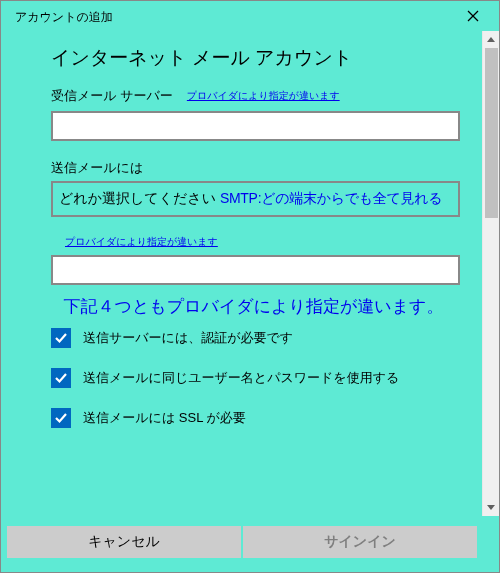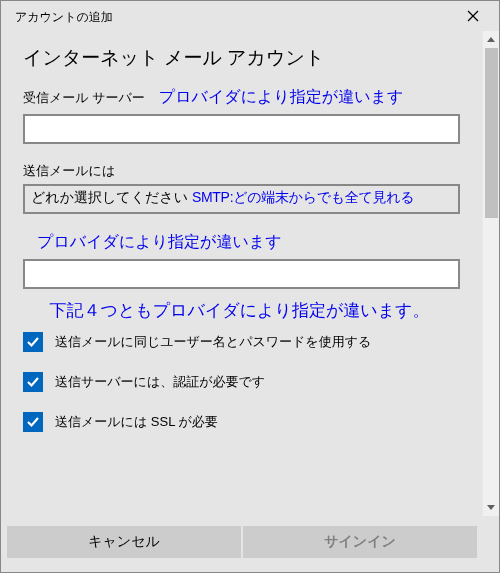--- a/index.html
+++ b/index.html
@@ -9,21 +9,21 @@
       background: #fff;
       width: 500px;
       height: 573px;
       overflow: hidden;
       position: relative;
     }
     .window {
       width: 500px;
       height: 573px;
       border: 1px solid #888;
-      background: #e5e5e5;
+      background: #5eead4;
       display: flex;
       flex-direction: column;
     }
     .title-bar {
       display: flex;
       align-items: center;
       padding: 6px 8px 4px 14px;
       font-size: 12px;
       color: #000;
     }
@@ -40,20 +40,21 @@
       border: none;
     }
     .content-wrap {
       flex: 1;
       display: flex;
       overflow: hidden;
     }
     .content {
       flex: 1;
       padding: 14px 22px 0 22px;
+      margin-left: 28px;
     }
     .scrollbar {
       width: 17px;
       background: #f0f0f0;
       border-left: 1px solid #e8e8e8;
       position: relative;
     }
     .scrollbar .arrow {
       width: 100%;
       height: 17px;
@@ -85,43 +86,45 @@
       display: flex;
       align-items: center;
       margin-bottom: 2px;
       text-align: center;
     }
     .field-label {
       font-size: 13px;
       color: #000;
     }
     .note {
-      font-size: 16px;
+      font-size: 10px;
       color: #0000ee;
       margin-left: 14px;
+      text-decoration: underline;
     }
     .text-input {
       width: 100%;
       height: 30px;
       border: 2px solid #888;
       margin-top: 4px;
       margin-bottom: 18px;
       padding: 4px 8px;
       font-size: 13px;
       font-family: inherit;
     }
     .type-row-label { margin-bottom: 4px; display: flex; align-items: center; }
     .select-like {
       width: 100%;
-      height: 30px;
+      height: 36px;
       border: 2px solid #888;
       padding: 3px 6px 3px 6px;
       font-size: 14px;
       margin-bottom: 18px;
       display: flex;
+      align-items: center;
       white-space: nowrap;
       overflow: hidden;
     }
     .select-like .jp { color: #000; }
     .select-like .blue { color: #0000ee; margin-left: 4px; letter-spacing: -0.3px; }
     .center-note {
       text-align: center;
       color: #0000ee;
       font-size: 17px;
       margin: 0 0 10px -4px;
@@ -203,30 +206,30 @@
       <input type="text" class="text-input" style="margin-bottom: 10px;" value="">
 
       <div class="center-note">下記４つともプロバイダにより指定が違います。</div>
 
       <div class="check-row">
         <div class="checkbox">
           <svg viewBox="0 0 14 14">
               <polyline points="2,7 5.5,10.5 12,3" fill="none" stroke="#fff" stroke-width="2.2"></polyline>
             </svg>
         </div>
-        <span class="check-label">送信メールに同じユーザー名とパスワードを使用する</span>
+        <span class="check-label">送信サーバーには、認証が必要です</span>
       </div>
 
       <div class="check-row">
         <div class="checkbox">
           <svg viewBox="0 0 14 14">
               <polyline points="2,7 5.5,10.5 12,3" fill="none" stroke="#fff" stroke-width="2.2"></polyline>
             </svg>
         </div>
-        <span class="check-label">送信サーバーには、認証が必要です</span>
+        <span class="check-label">送信メールに同じユーザー名とパスワードを使用する</span>
       </div>
 
 
       <div class="check-row">
         <div class="checkbox">
           <svg viewBox="0 0 14 14">
               <polyline points="2,7 5.5,10.5 12,3" fill="none" stroke="#fff" stroke-width="2.2"></polyline>
             </svg>
         </div>
         <span class="check-label">送信メールには SSL が必要</span>

